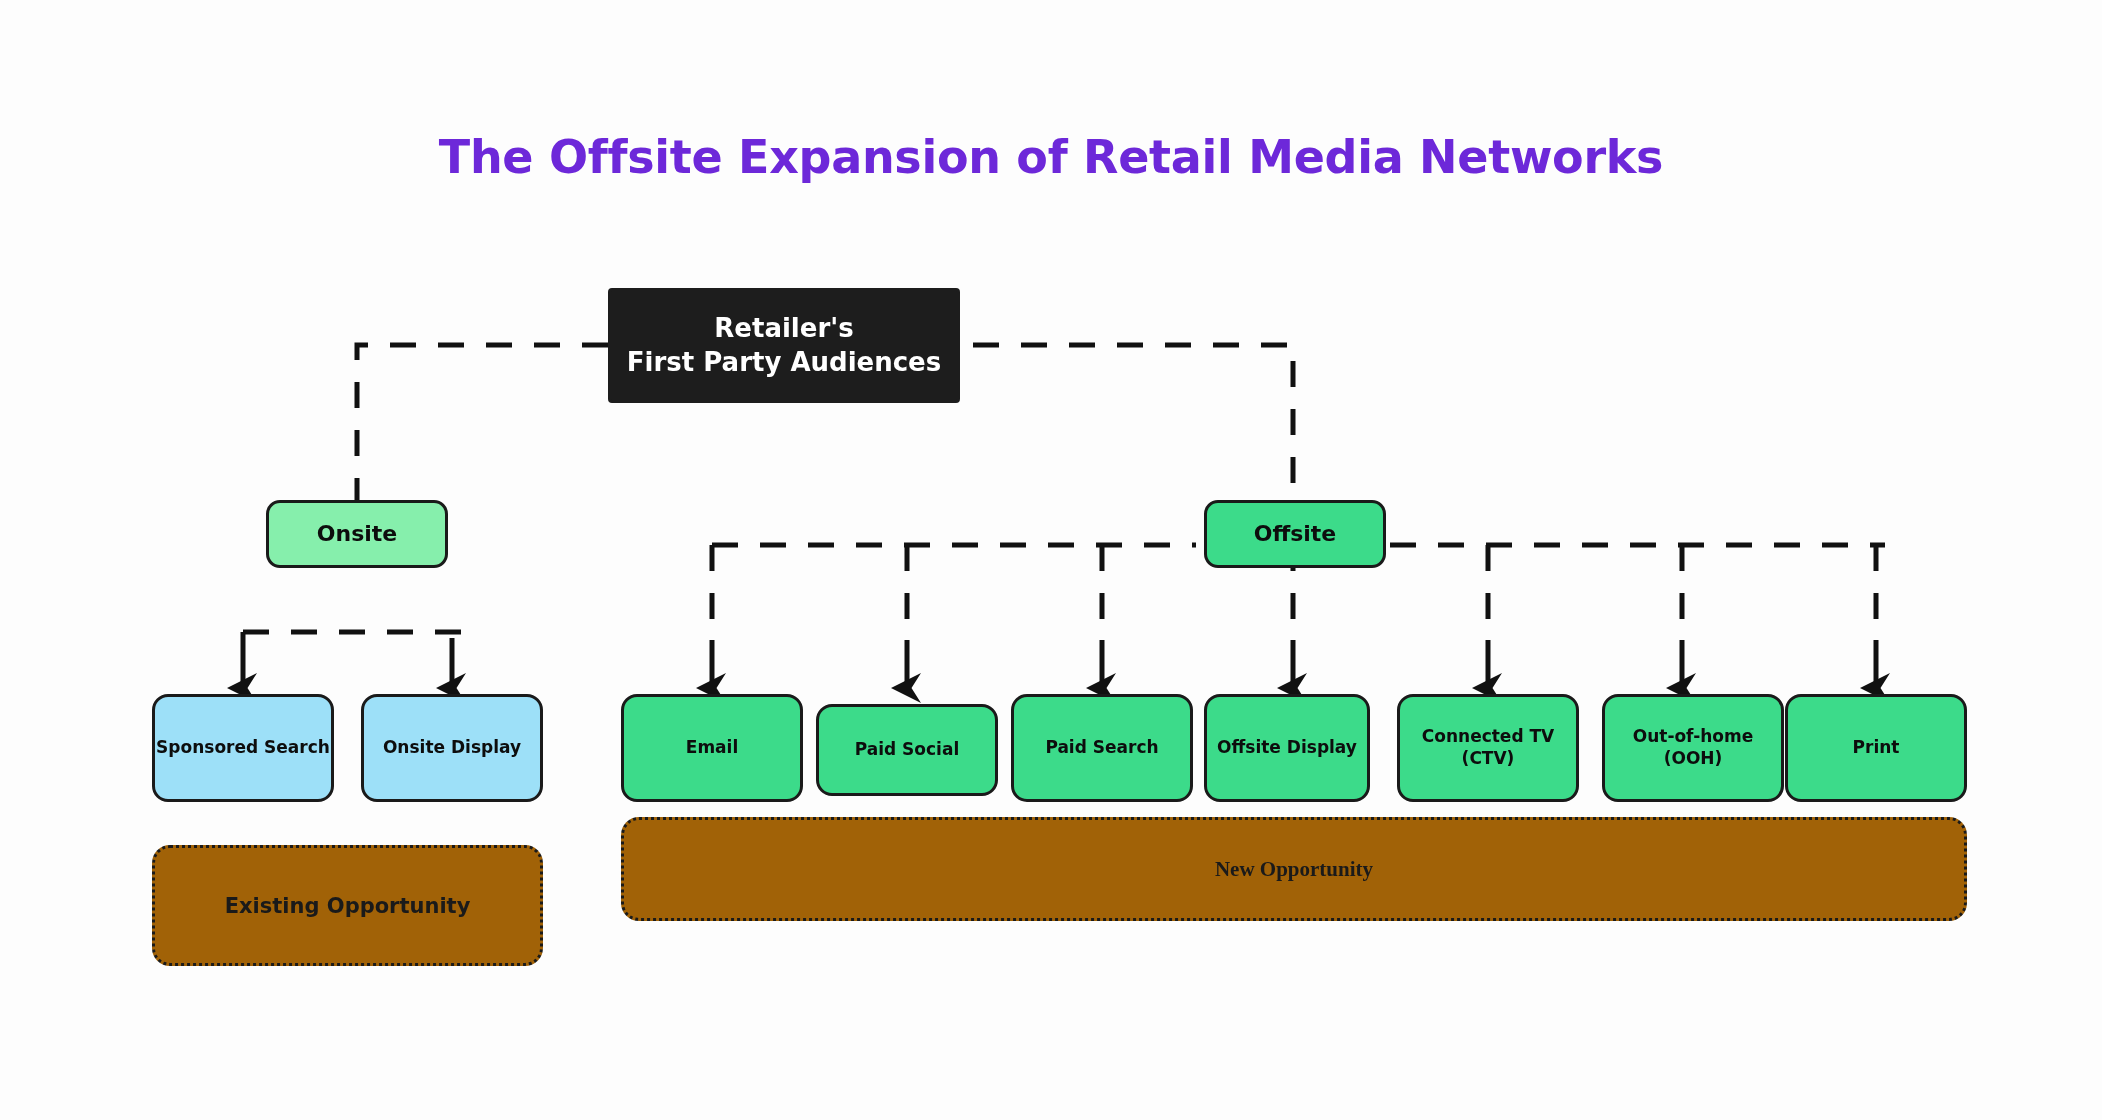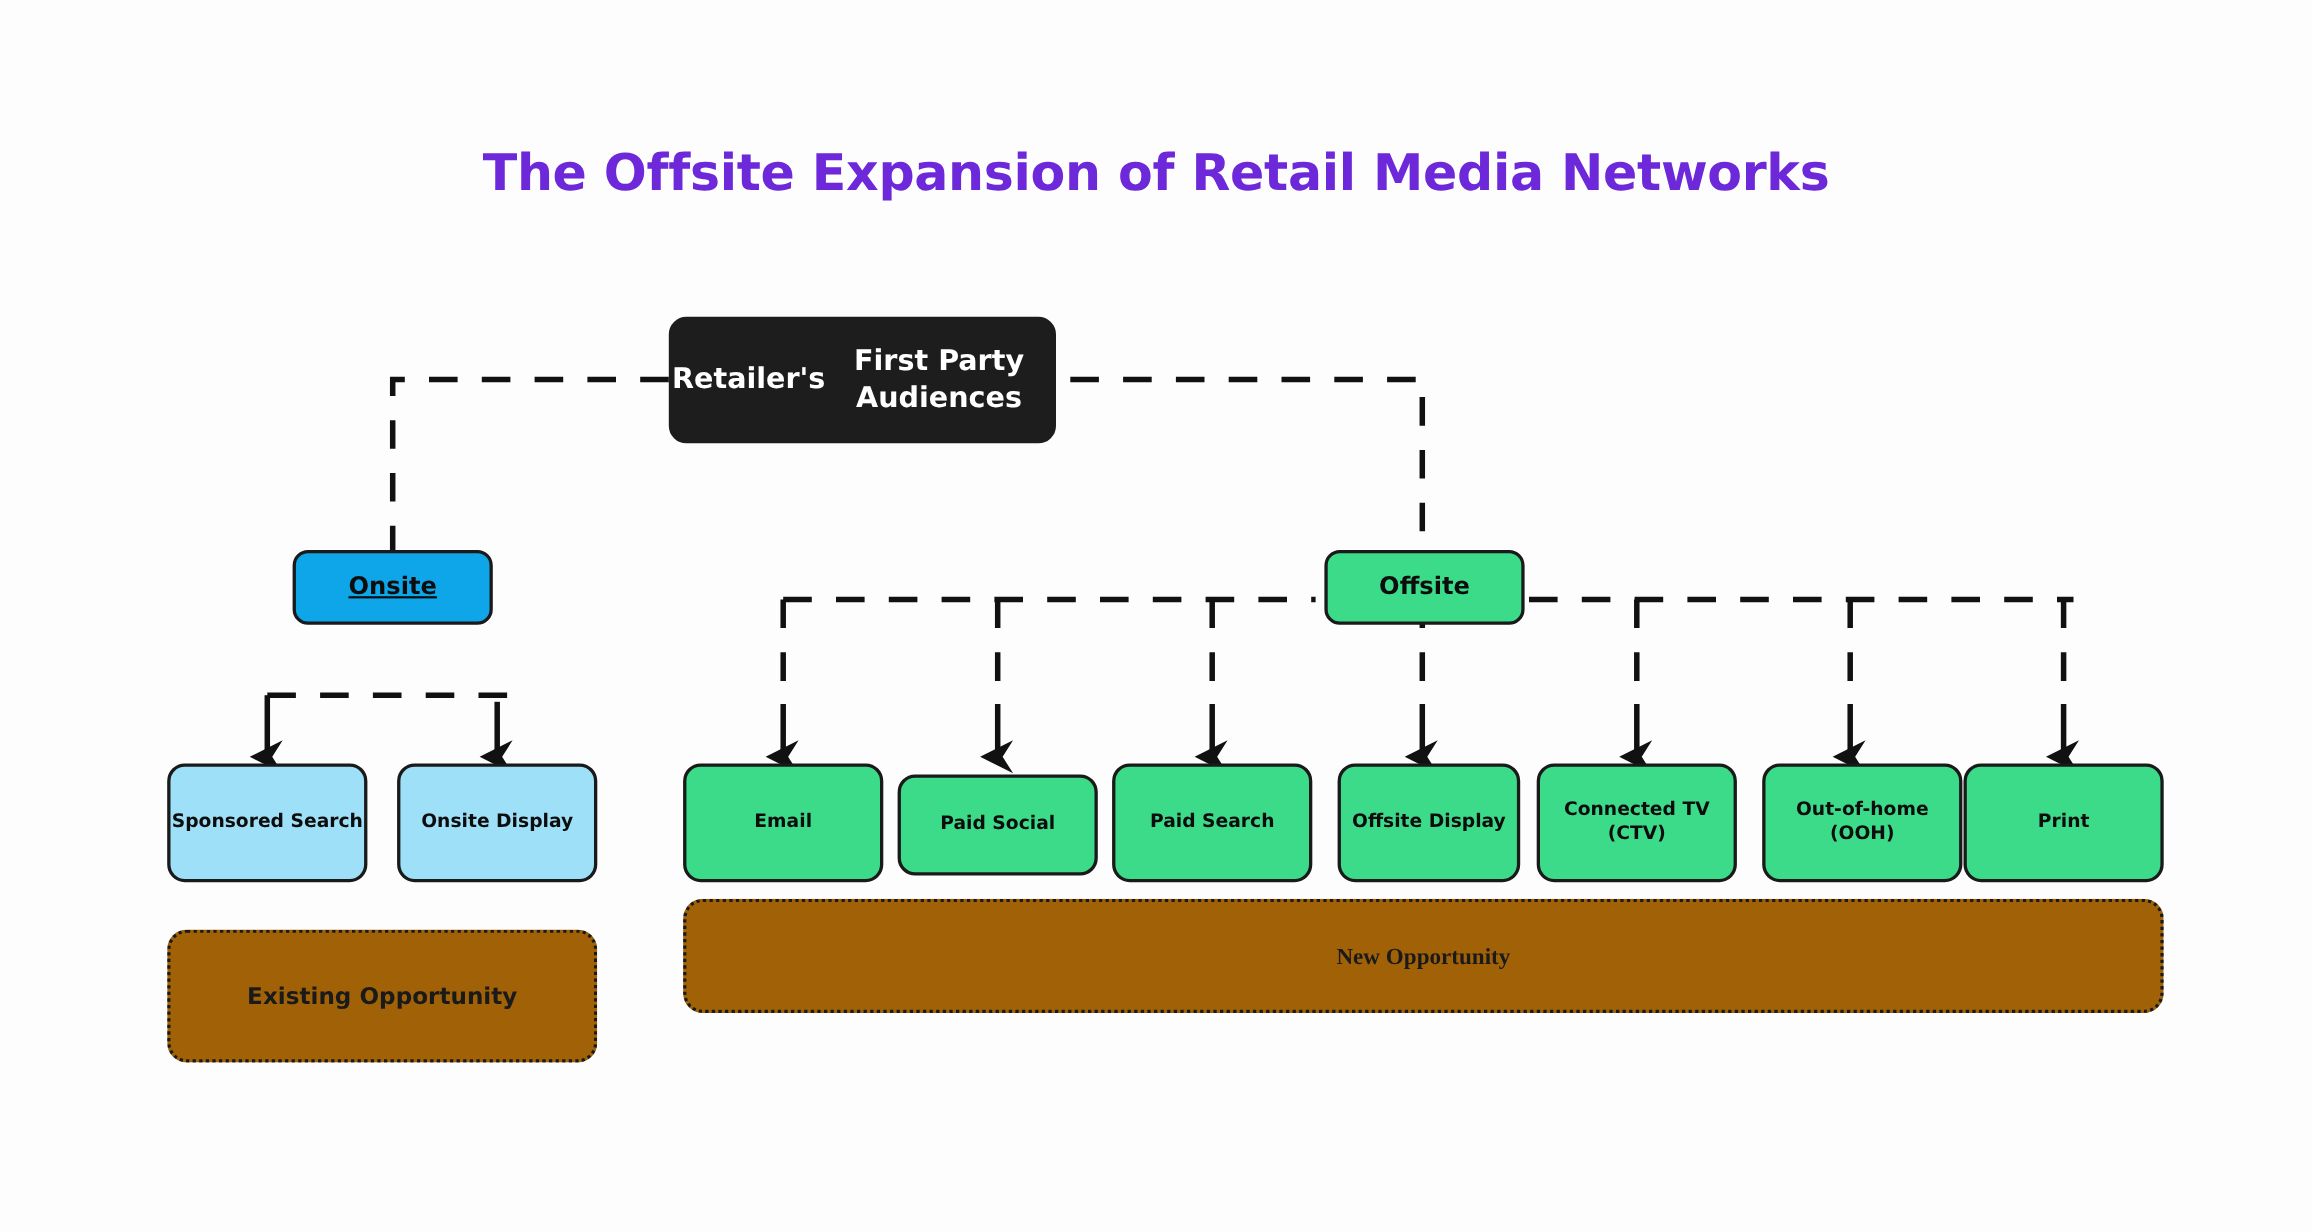--- a/index.html
+++ b/index.html
@@ -39,29 +39,30 @@
     border-radius: 14px;
     line-height: 1.28;
     z-index: 3;
   }
   .node-root {
     background: #1d1d1d;
     color: #ffffff;
     font-weight: bold;
     font-size: 26px;
     border-color: #1d1d1d;
-    border-radius: 16px;
+    border-radius: 4px;
+    flex-direction: column;
   }
   .node-root .ln { display: block; }
   .node-branch {
     font-weight: bold;
     font-size: 22px;
     color: #0d0d0d;
   }
-  .node-onsite { background: #0ea5e9; text-decoration: underline; }
+  .node-onsite { background: #86efac; }
   .node-offsite { background: #3CDB8A; }
   .node-leaf {
     font-weight: bold;
     font-size: 17px;
     color: #0d0d0d;
     border-radius: 16px;
   }
   .leaf-blue { background: #9DE0F8; }
   .leaf-green { background: #3CDB8A; }
   .group-box {
@@ -162,21 +163,21 @@
 
   <div class="node node-leaf leaf-green" style="left:621px; top:694px; width:182px; height:108px;">
     <span>Email</span>
   </div>
   <div class="node node-leaf leaf-green" style="left:816px; top:704px; width:182px; height:92px;">
     <span>Paid Social</span>
   </div>
   <div class="node node-leaf leaf-green" style="left:1011px; top:694px; width:182px; height:108px;">
     <span>Paid Search</span>
   </div>
-  <div class="node node-leaf leaf-green" style="left:1204px; top:694px; width:166px; height:108px;margin-left:12px;">
+  <div class="node node-leaf leaf-green" style="left:1204px; top:694px; width:166px; height:108px;">
     <span>Offsite Display</span>
   </div>
   <div class="node node-leaf leaf-green" style="left:1397px; top:694px; width:182px; height:108px;">
     <span>Connected TV (CTV)</span>
   </div>
   <div class="node node-leaf leaf-green" style="left:1591px; top:694px; width:182px; height:108px;margin-left:11px;">
     <span>Out-of-home (OOH)</span>
   </div>
   <div class="node node-leaf leaf-green" style="left:1785px; top:694px; width:182px; height:108px;">
     <span>Print</span>

